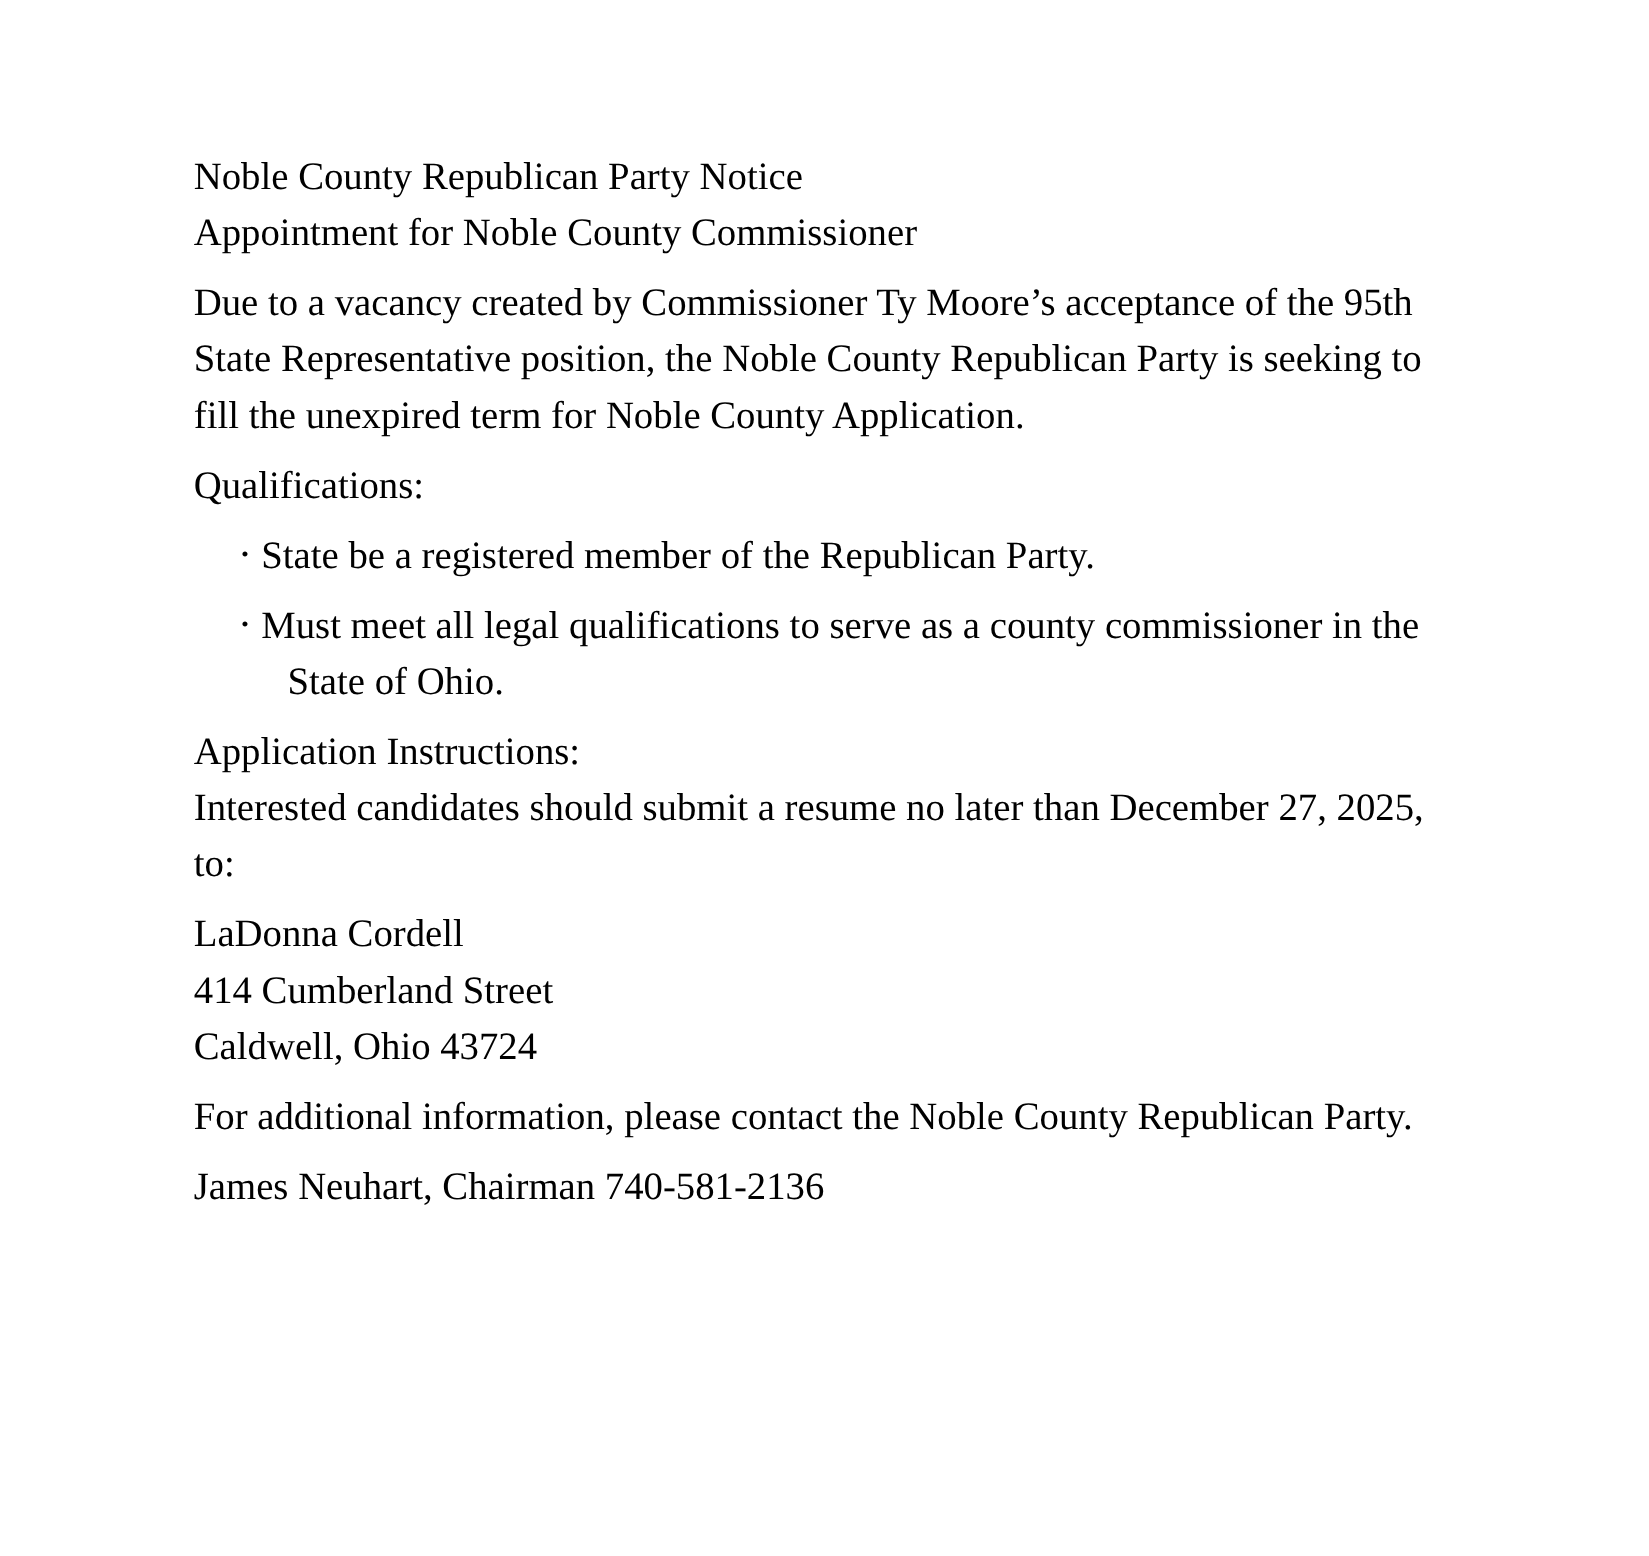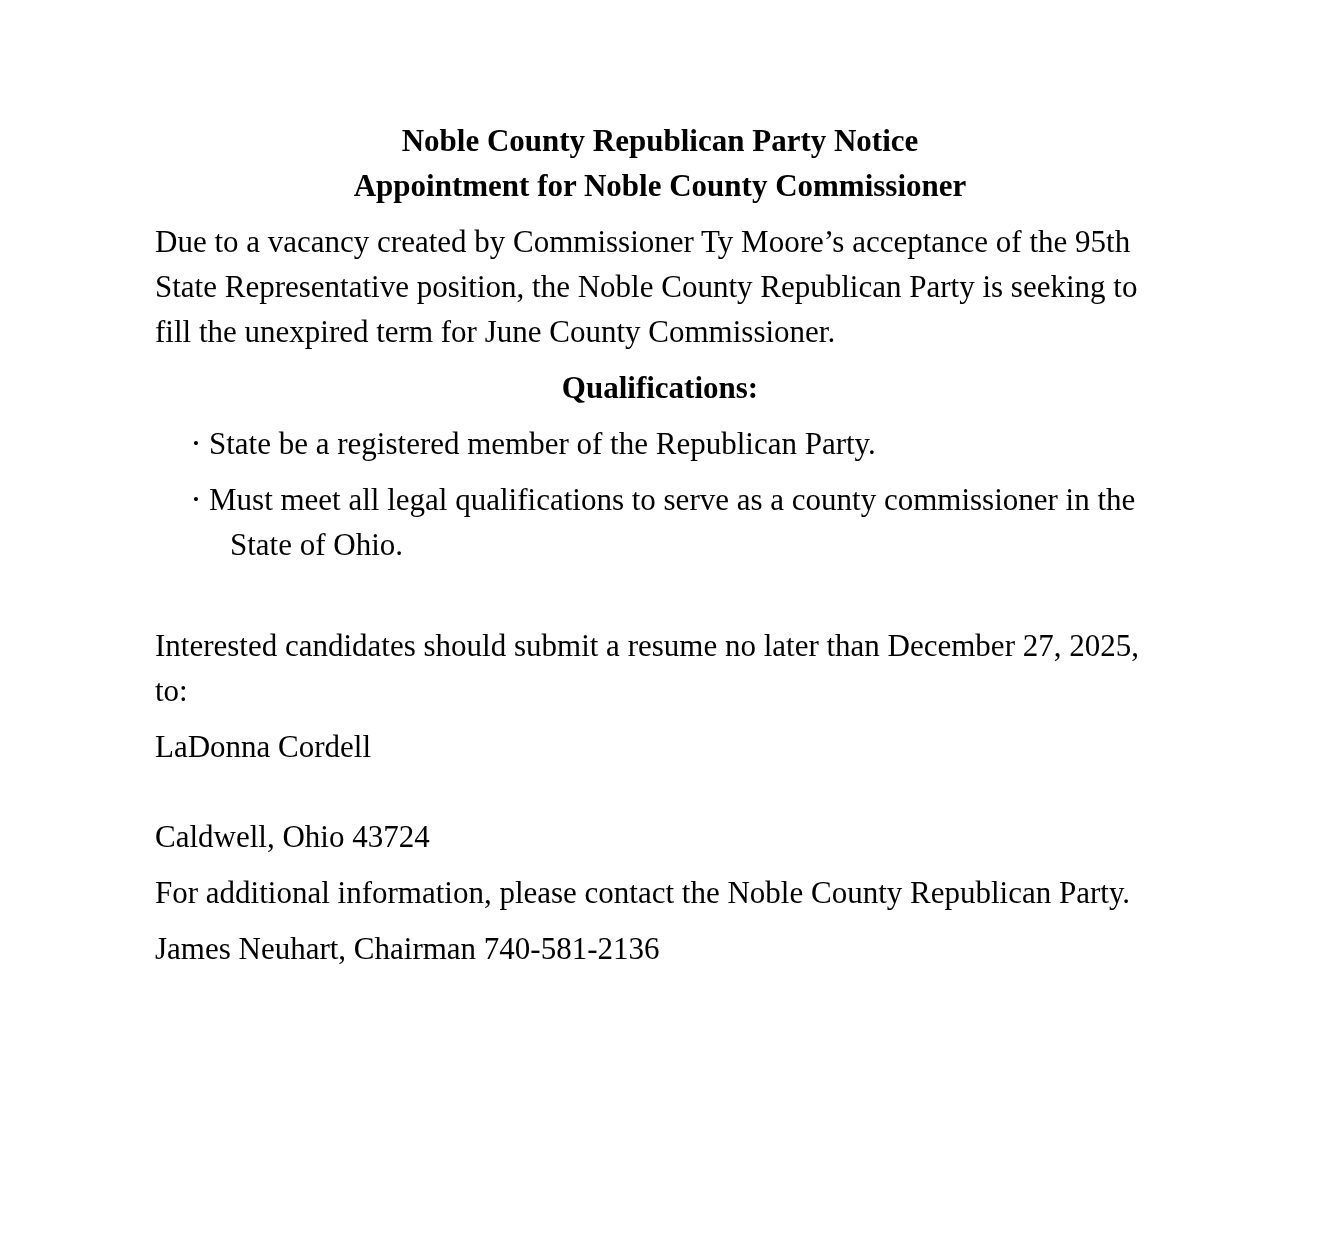--- a/index.html
+++ b/index.html
@@ -20,22 +20,21 @@
     width: 1170px; 
   }
   .doc p, .doc h1, .doc h2, .doc ul {
     margin: 0 0 11px 0;
     padding: 0;
     font-size: 31px;
     line-height: 45px;
     max-width: 1010px;
   }
   .doc h1, .doc h2 {
-    font-weight: bold;
-    text-align: center;
+    font-weight: normal;
   }
   b, .b {
     font-weight: normal;
   }
   ul.bullets {
     list-style: none;
   }
   ul.bullets li {
     position: relative;
     padding-left: 75px;   
@@ -57,30 +56,30 @@
 </head>
 <body>
 
 <div class="doc">
 
   <h1>
     <span>Noble County Republican Party Notice</span><br>
     <span>Appointment for Noble County Commissioner</span>
   </h1>
 
-  <p><span>Due to a vacancy created by Commissioner Ty Moore’s acceptance of the 95th State Representative position, the </span><b>Noble County Republican Party</b><span> is seeking to fill the unexpired term for </span><b>June County Commissioner</b><span>.</span></p>
+  <p><span>Due to a vacancy created by Commissioner Ty Moore’s acceptance of the 95th State Representative position, the </span><b>Noble County Republican Party</b><span> is seeking to fill the unexpired term for </span><b>Noble County Application</b><span>.</span></p>
 
   <h2>Qualifications:</h2>
 
   <ul class="bullets">
     <li><span class="dot">•</span><span>State be a </span><b>registered member of the Republican Party</b><span>.</span></li>
     <li><span class="dot">•</span><span>Must meet all legal qualifications to serve as a county commissioner in the State of Ohio.</span></li>
   </ul>
 
-  <p><br><span>Interested candidates should submit a resume no later than </span><b>December 27, 2025</b><span>, to:</span></p>
+  <p><b>Application Instructions:</b><br><span>Interested candidates should submit a resume no later than </span><b>December 27, 2025</b><span>, to:</span></p>
 
-  <p><b>LaDonna Cordell</b><br><br><span>Caldwell, Ohio 43724</span></p>
+  <p><b>LaDonna Cordell</b><br><span>414 Cumberland Street</span><br><span>Caldwell, Ohio 43724</span></p>
 
   <p>For additional information, please contact the Noble County Republican Party.</p>
 
   <p>James Neuhart, Chairman 740-581-2136</p>
 
 </div>
 
 </body></html>

